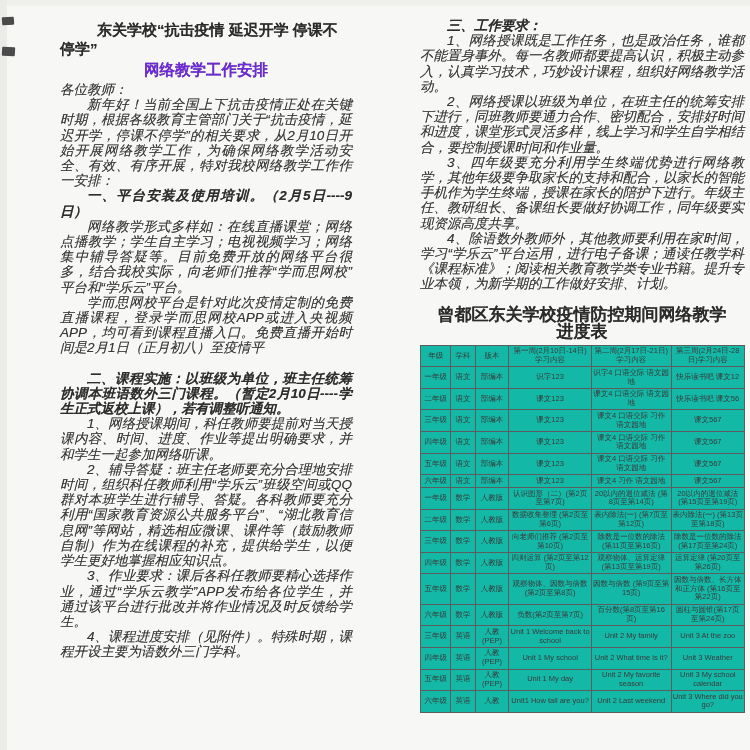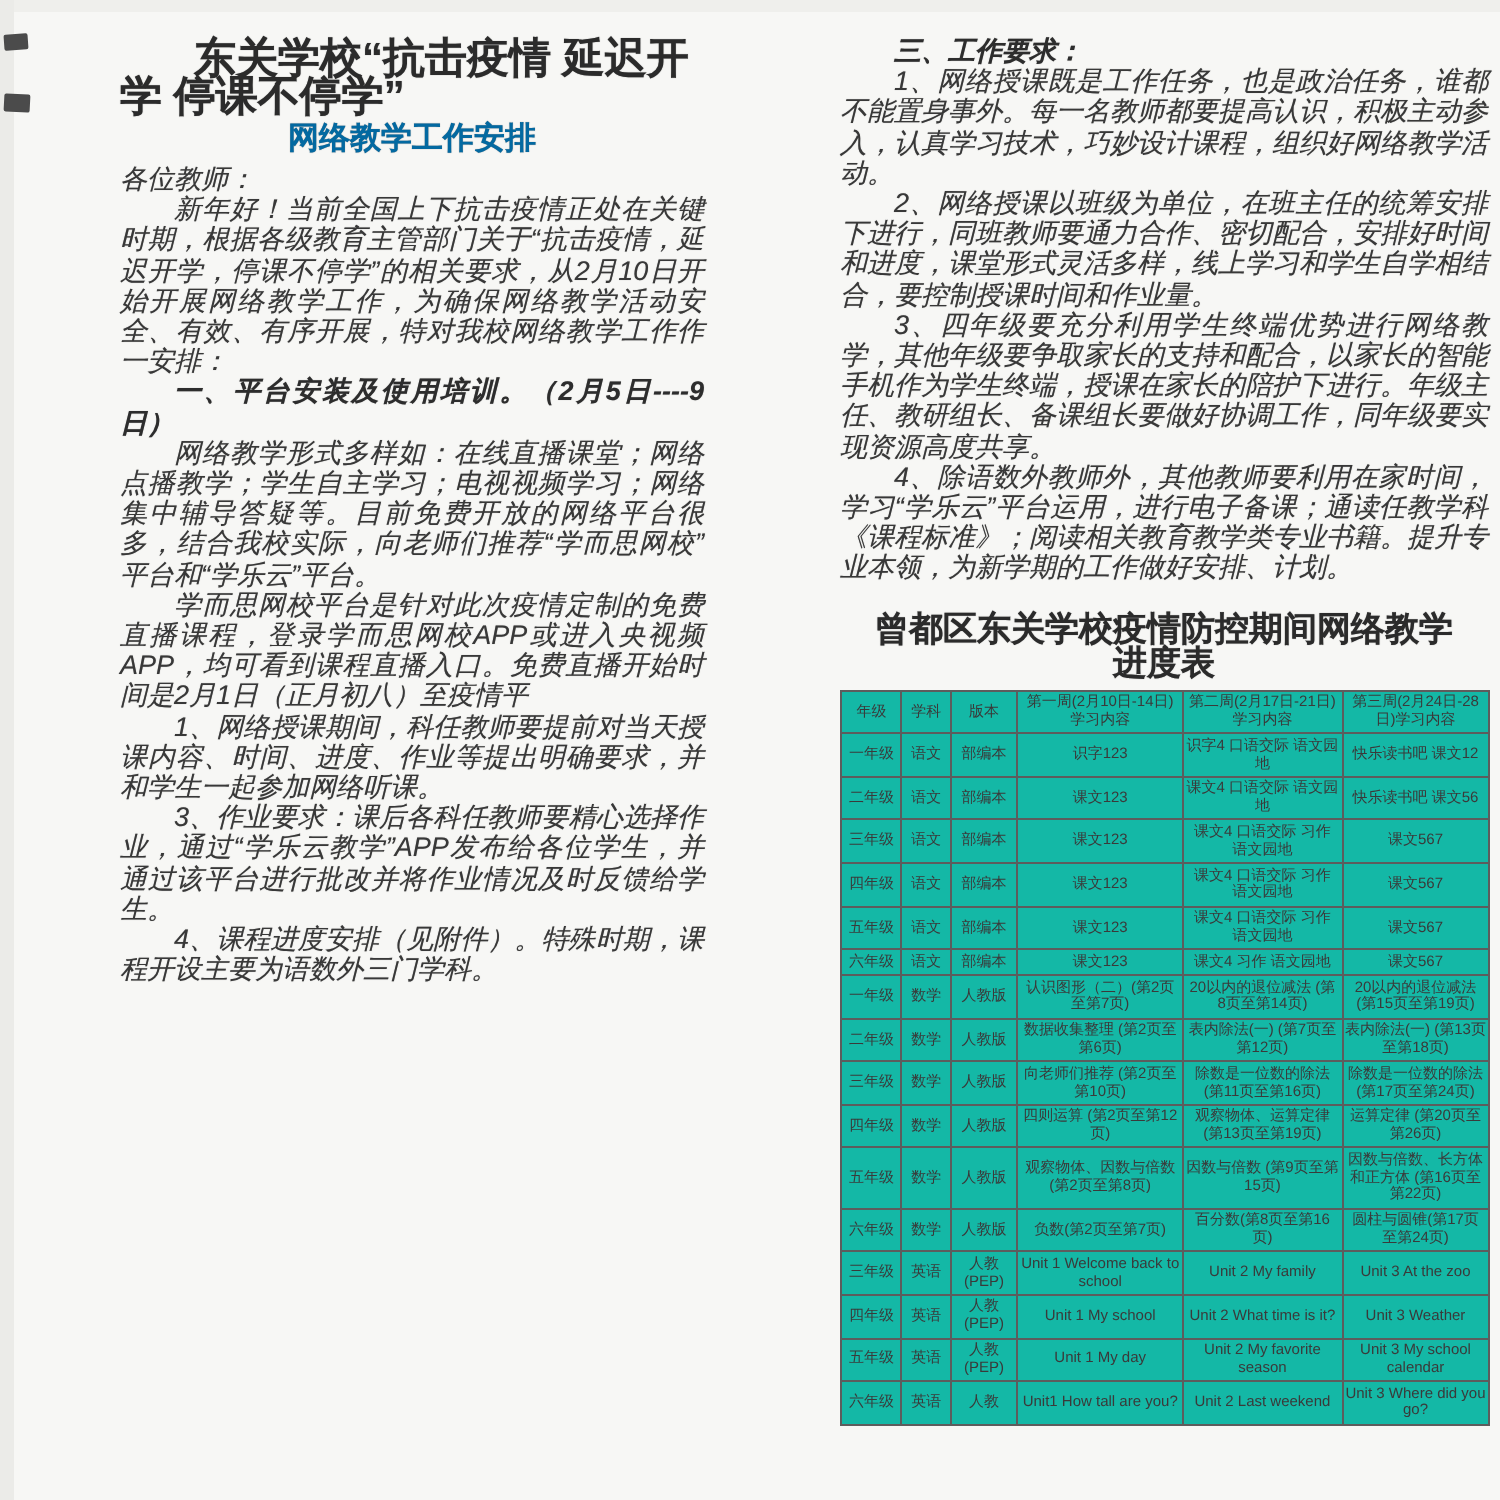--- a/index.html
+++ b/index.html
@@ -9,22 +9,22 @@
   .edge-left{position:absolute;left:0;top:0;width:7px;height:750px;background:#ebebe8;}
   .edge-top{position:absolute;left:0;top:0;width:750px;height:6px;background:#efefec;}
   .artifact{position:absolute;background:#4b4b4b;border-radius:1px;}
   .artifact-1{left:2px;top:17px;width:12px;height:8px;transform:rotate(-4deg);}
   .artifact-2{left:2px;top:47px;width:13px;height:9px;transform:rotate(3deg);}
 
   .col{position:absolute;top:20px;}
   .col-left{left:60px;width:292px;}
   .col-right{left:420px;top:18px;width:324px;}
 
-  .doc-title{margin:0;font-size:21px;line-height:19px;font-weight:bold;color:#2b2b2b;text-indent:37px;text-shadow:0 0 .5px rgba(40,40,40,.55);}
-  .doc-subtitle{margin:2px 0 3px 0;font-size:15.5px;line-height:19px;font-weight:bold;color:#0369a1;text-align:center;text-shadow:0 0 .5px rgba(40,40,40,.55);}
+  .doc-title{margin:0;font-size:15px;line-height:19px;font-weight:bold;color:#2b2b2b;text-indent:37px;text-shadow:0 0 .5px rgba(40,40,40,.55);}
+  .doc-subtitle{margin:2px 0 3px 0;font-size:15.5px;line-height:19px;font-weight:bold;color:#6d28d9;text-align:center;text-shadow:0 0 .5px rgba(40,40,40,.55);}
 
   .paras p{margin:0;font-size:13.5px;line-height:15.2px;text-align:justify;text-indent:2em;color:#383838;text-shadow:0 0 .4px rgba(45,45,45,.5);font-style:italic;}
   .paras p.noindent{text-indent:0;}
   .paras p.bold{font-weight:bold;color:#2d2d2d;}
   .paras p.gap{margin-top:15px;}
 
   .attachment{margin-top:14px;}
   .att-label{font-size:13.5px;font-weight:bold;color:#2d2d2d;margin-left:-18px;line-height:16px;text-shadow:0 0 .4px rgba(45,45,45,.5);}
   .att-title{width:302px;margin:0 auto;font-size:17px;line-height:17.5px;font-weight:bold;color:#2b2b2b;text-align:center;text-shadow:0 0 .5px rgba(40,40,40,.55);}
   table.schedule{margin-top:4px;width:325px;border-collapse:collapse;table-layout:fixed;background:#14b8a6;}
@@ -47,21 +47,23 @@
 
   <div class="col col-left">
     <h1 class="doc-title">东关学校“抗击疫情 延迟开学 停课不停学”</h1>
     <h2 class="doc-subtitle">网络教学工作安排</h2>
     <div class="paras">
         <p class="noindent ">各位教师：</p>
         <p class="">新年好！当前全国上下抗击疫情正处在关键时期，根据各级教育主管部门关于“抗击疫情，延迟开学，停课不停学”的相关要求，从2月10日开始开展网络教学工作，为确保网络教学活动安全、有效、有序开展，特对我校网络教学工作作一安排：</p>
         <p class="bold ">一、平台安装及使用培训。（2月5日----9日）</p>
         <p class="">网络教学形式多样如：在线直播课堂；网络点播教学；学生自主学习；电视视频学习；网络集中辅导答疑等。目前免费开放的网络平台很多，结合我校实际，向老师们推荐“学而思网校”平台和“学乐云”平台。</p>
         <p class="">学而思网校平台是针对此次疫情定制的免费直播课程，登录学而思网校APP或进入央视频APP，均可看到课程直播入口。免费直播开始时间是2月1日（正月初八）至疫情平</p>
+        <p class="bold gap">二、课程实施：以班级为单位，班主任统筹协调本班语数外三门课程。（暂定2月10日----学生正式返校上课），若有调整听通知。</p>
         <p class="">1、网络授课期间，科任教师要提前对当天授课内容、时间、进度、作业等提出明确要求，并和学生一起参加网络听课。</p>
+        <p class="">2、辅导答疑：班主任老师要充分合理地安排时间，组织科任教师利用“学乐云”班级空间或QQ群对本班学生进行辅导、答疑。各科教师要充分利用“国家教育资源公共服务平台”、“湖北教育信息网”等网站，精选相应微课、课件等（鼓励教师自制）作为在线课程的补充，提供给学生，以便学生更好地掌握相应知识点。</p>
         <p class="">3、作业要求：课后各科任教师要精心选择作业，通过“学乐云教学”APP发布给各位学生，并通过该平台进行批改并将作业情况及时反馈给学生。</p>
         <p class="">4、课程进度安排（见附件）。特殊时期，课程开设主要为语数外三门学科。</p>
       </div>
   </div>
 
   <div class="col col-right">
     <div class="paras">
         <p class="bold ">三、工作要求：</p>
         <p class="">1、网络授课既是工作任务，也是政治任务，谁都不能置身事外。每一名教师都要提高认识，积极主动参入，认真学习技术，巧妙设计课程，组织好网络教学活动。</p>
         <p class="">2、网络授课以班级为单位，在班主任的统筹安排下进行，同班教师要通力合作、密切配合，安排好时间和进度，课堂形式灵活多样，线上学习和学生自学相结合，要控制授课时间和作业量。</p>

